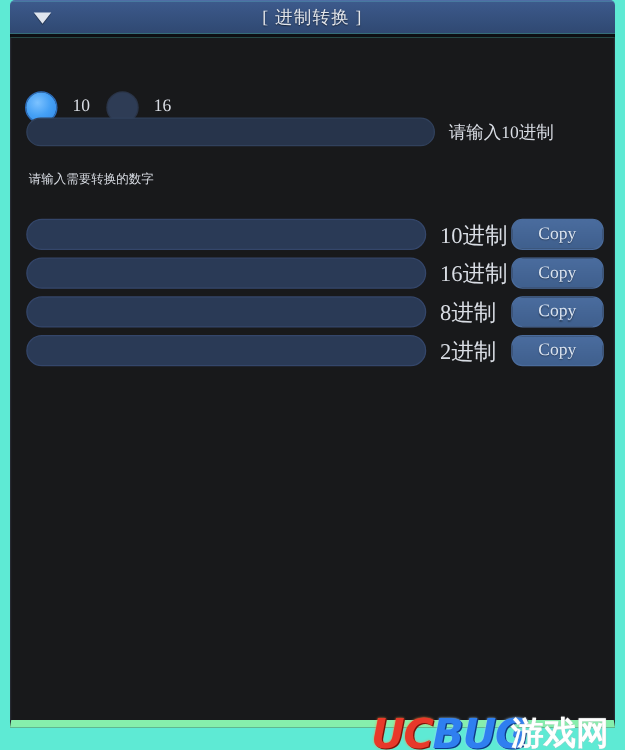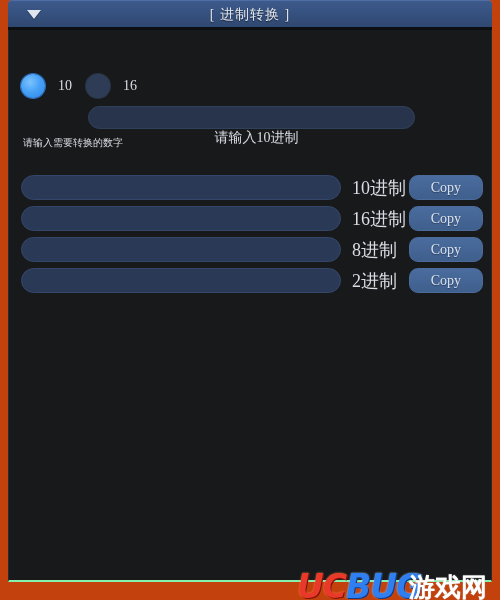--- a/index.html
+++ b/index.html
@@ -13,21 +13,21 @@
     overflow: hidden;
     font-family: "Liberation Serif", "DejaVu Serif", serif;
   }
 
   .window {
     position: absolute;
     left: 0;
     top: 0;
     width: 500px;
     height: 600px;
-    background: #c2410c;
+    background: #5eead4;
     box-sizing: border-box;
   }
 
   
   .titlebar {
     position: absolute;
     left: 8px;
     top: 0px;
     width: 484px;
     height: 27px;
@@ -74,21 +74,21 @@
   
   .content {
     position: absolute;
     left: 8px;
     top: 30px;
     width: 484px;
     height: 552px;
     background: #18191b;
     border-left: 1px solid #262b33;
     border-right: 1px solid #262b33;
-    border-bottom: 2px solid #86efac;
+    border-bottom: 6px solid #86efac;
     box-sizing: border-box;
   }
 
   
   .radio-row {
     position: absolute;
     left: 12px;
     top: 44px;
     display: flex;
     align-items: center;
@@ -116,25 +116,24 @@
   .radio-label {
     margin-left: 13px;
     color: #d9dde4;
     font-size: 14px;
   }
 
   
   .main-input-row {
     position: absolute;
     left: 12px;
-    top: 76px;
+    top: 64px;
     width: 460px;
     display: flex;
     align-items: center;
-    flex-direction: column;
   }
   .field {
     background: #27344b;
     border: 1px solid #31415c;
     border-radius: 11px;
     height: 22px;
     box-sizing: border-box;
     outline: none;
     color: #e6ebf3;
     font-family: "Liberation Serif", serif;

